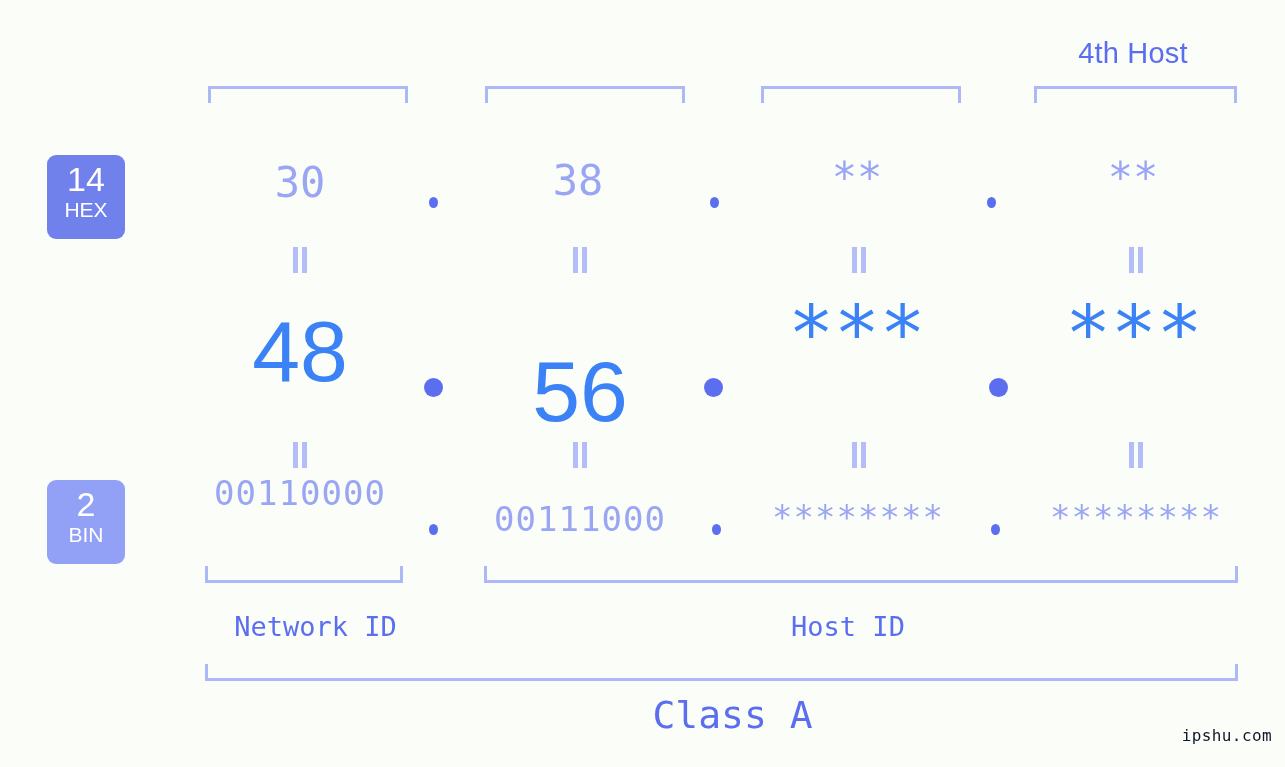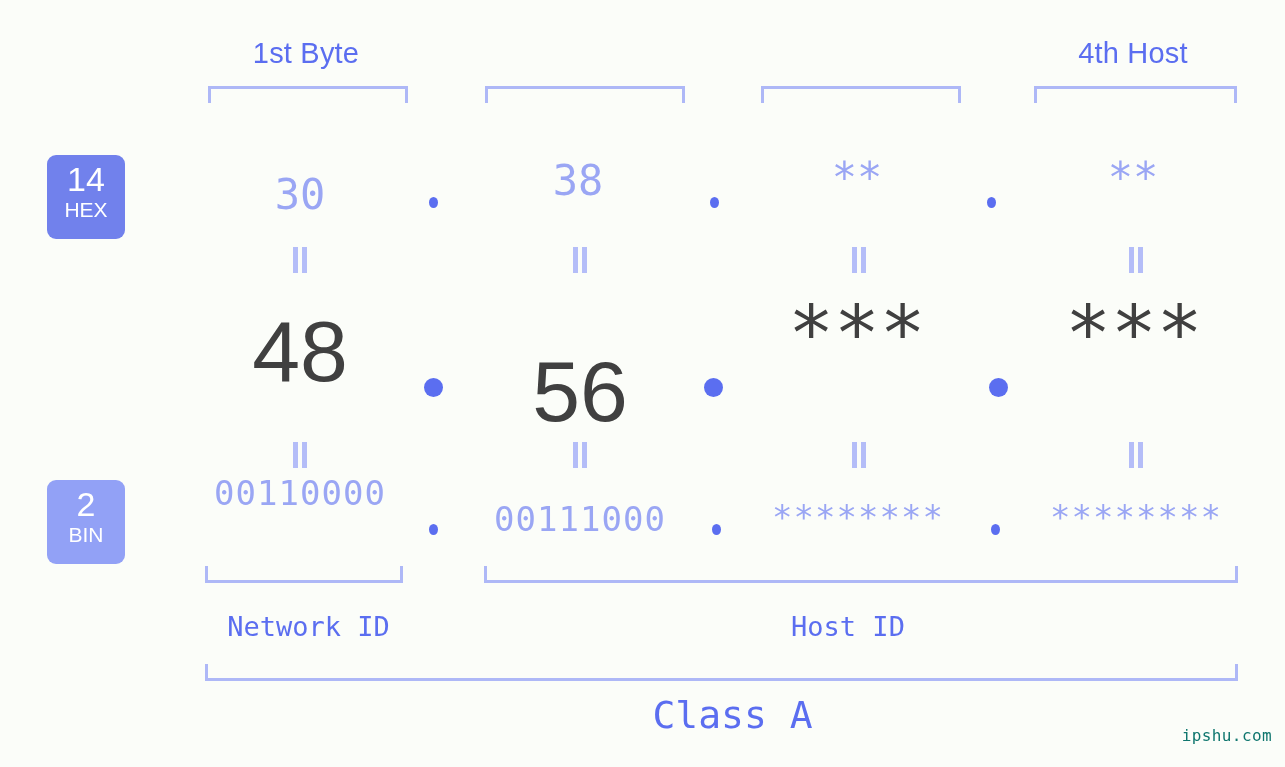--- a/index.html
+++ b/index.html
@@ -82,21 +82,21 @@
   }
 
   .row-hex .cell {
     font-size: 42px;
     line-height: 46px;
     color: #9aa6f4;
   }
   .row-dec .cell {
     font-size: 86px;
     line-height: 92px;
-    color: #404040;
+    color: #3b82f6;
     font-family: "Liberation Sans", sans-serif;
   }
   .row-dec .cell.stars {
     font-family: "DejaVu Sans Mono", monospace;
     font-size: 76px;
   }
   .row-bin .cell {
     font-size: 34px;
     line-height: 38px;
     color: #9aa6f4;
@@ -140,48 +140,47 @@
   .caption.id      { font-size: 27px; line-height: 30px; }
   .caption.classid { font-size: 38px; line-height: 42px; }
 
   
   .watermark {
     position: absolute;
     right: 13px;
     bottom: 22px;
     font-family: "DejaVu Sans Mono", monospace;
     font-size: 16px;
-    color: #0f766e;
+    color: #0f172a;
     letter-spacing: 0.4px;
   }
 </style>
 </head>
 <body style="background: rgb(251, 253, 249);">
 
 <div id="stage">
 
-  <div class="byte-label" style="left:206px;width:200px;">1st Byte</div>
   <div class="byte-label" style="left:1033px;width:200px;">4th Host</div>
 
   <div class="bracket bracket-down" style="left:208px;top:86px;width:194px;"></div>
   <div class="bracket bracket-down" style="left:485px;top:86px;width:194px;"></div>
   <div class="bracket bracket-down" style="left:761px;top:86px;width:194px;"></div>
   <div class="bracket bracket-down" style="left:1034px;top:86px;width:197px;"></div>
 
   <div class="badge" id="badge-hex" style="top: 155px; height: 84px; background: rgb(113, 129, 236);">
     <span class="num">14</span>
     <span class="rx">HEX</span>
   </div>
   <div class="badge" id="badge-bin" style="top: 480px; height: 84px; background: rgb(146, 161, 246);">
     <span class="num">2</span>
     <span class="rx">BIN</span>
   </div>
 
   <div class="row-hex">
-    <div class="cell" style="left:200px;top:172px;width:200px;">30</div>
+    <div class="cell" style="left:200px;top:160px;width:200px;">30</div>
     <div class="cell" style="left:478px;top:158px;width:200px;">38</div>
     <div class="cell" style="left:757px;top:155px;width:200px;">**</div>
     <div class="cell" style="left:1033px;top:155px;width:200px;">**</div>
 
     <div class="dot dot-sm" style="left:429px;top:197px;"></div>
     <div class="dot dot-sm" style="left:710px;top:197px;"></div>
     <div class="dot dot-sm" style="left:987px;top:197px;"></div>
   </div>
 
   <div class="eqmark" style="left:292px;top:247px;">
@@ -236,21 +235,21 @@
     <div class="cell" style="left:1016px;top:498px;width:240px;">********</div>
 
     <div class="dot dot-sm" style="left:429px;top:524px;"></div>
     <div class="dot dot-sm" style="left:712px;top:524px;"></div>
     <div class="dot dot-sm" style="left:991px;top:524px;"></div>
   </div>
 
   <div class="bracket bracket-up" style="left:205px;top:566px;width:192px;"></div>
   <div class="bracket bracket-up" style="left:484px;top:566px;width:748px;"></div>
 
-  <div class="caption id" style="left:201px;top:612px;width:215px;">Network ID</div>
+  <div class="caption id" style="left:208px;top:612px;width:215px;">Network ID</div>
   <div class="caption id" style="left:700px;top:612px;width:296px;">Host ID</div>
 
   <div class="bracket bracket-up" style="left:205px;top:664px;width:1027px;"></div>
   <div class="caption classid" style="left:560px;top:694px;width:345px;">Class A</div>
 
   <div class="watermark">ipshu.com</div>
 
 </div>
 
 </body></html>

